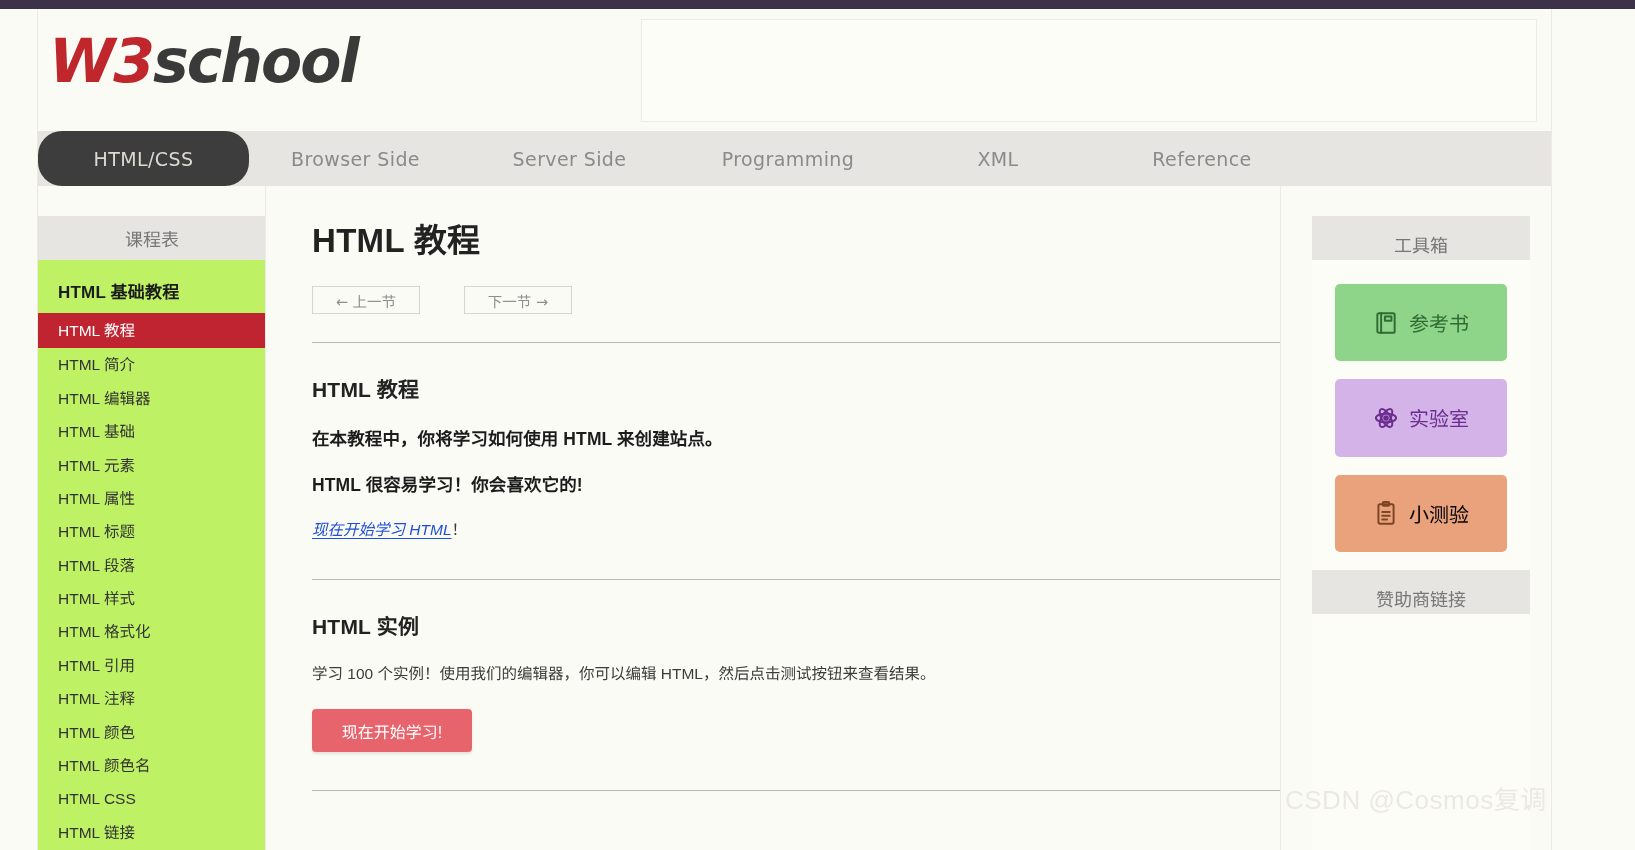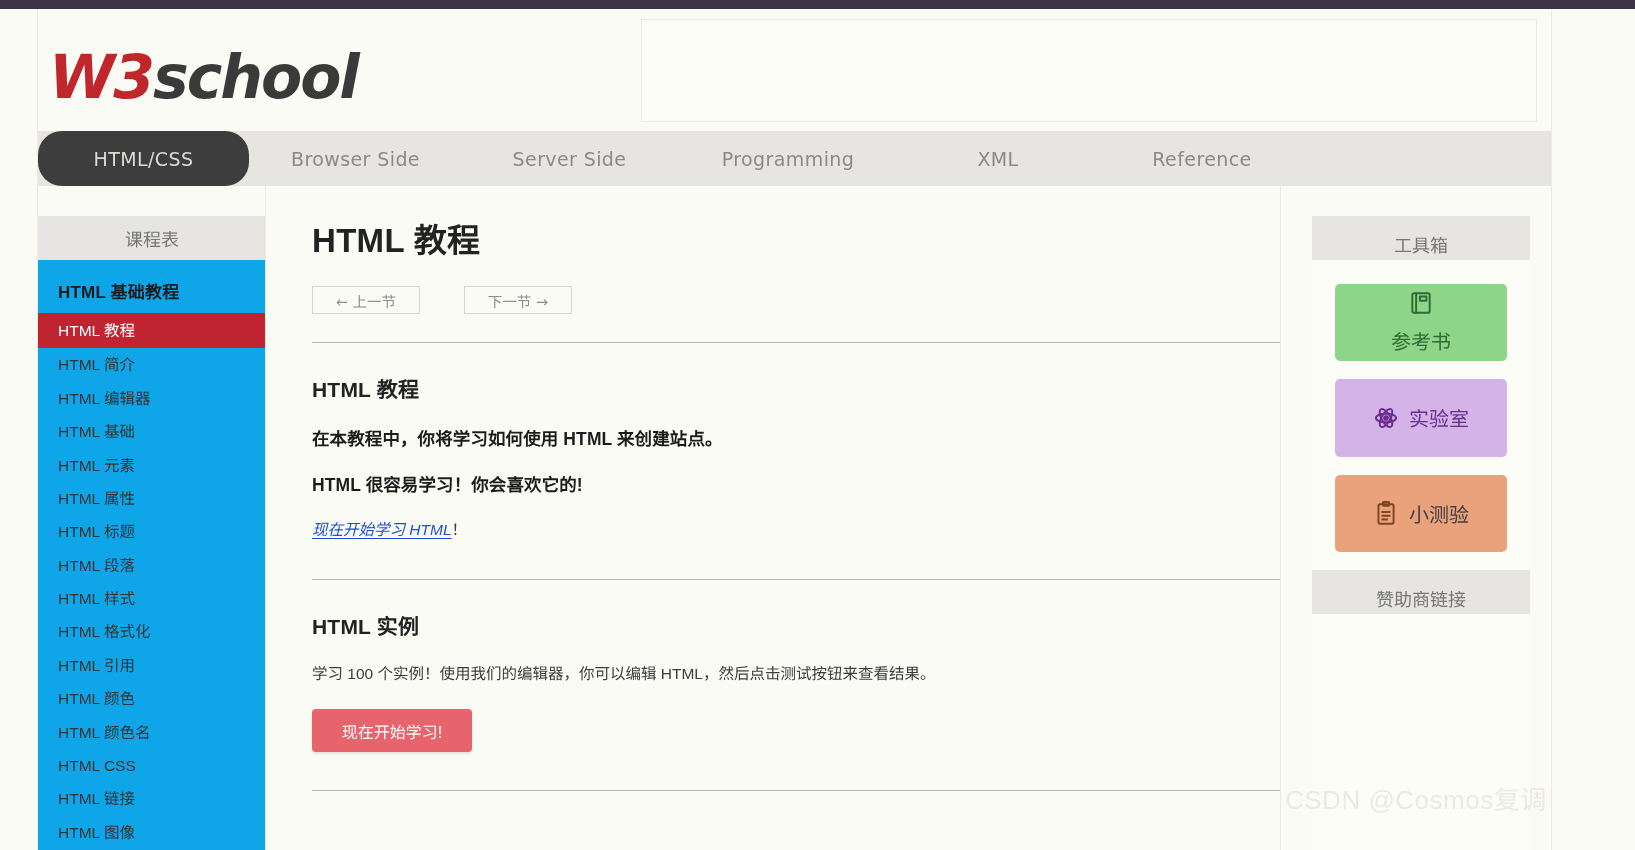--- a/index.html
+++ b/index.html
@@ -60,21 +60,20 @@
     position: absolute;
     top: 22px; left: 11px;
     font-family: "DejaVu Sans", sans-serif;
     font-size: 60px;
     font-weight: 700;
     font-style: italic;
     letter-spacing: -2px;
     line-height: 1;
     white-space: nowrap;
     user-select: none;
-    margin-top: 16px;
   }
   .logo .w3 { color: #c0272d; }
   .logo .school { color: #3a3a3a; font-weight: 600; }
 
   .ad-top {
     position: absolute;
     top: 10px; left: 603px;
     width: 896px;
     height: 103px;
     background: #fdfdf8;
@@ -143,21 +142,21 @@
     justify-content: center;
     font-size: 18px;
     color: #777;
     text-align: right;
   }
   .sidebar-list {
     position: absolute;
     top: 74px; left: 0;
     width: 228px;
     height: 590px;
-    background: #0ea5e9;
+    background: #bef264;
     overflow: hidden;
   }
   .sidebar-group-title {
     padding: 18px 0 10px 20px;
     font-size: 17px;
     font-weight: 700;
     color: #1b1b1b;
     letter-spacing: 0.2px;
   }
   .sidebar-link {
@@ -336,23 +335,23 @@
     height: 84px;
     border-radius: 5px;
     display: flex;
     align-items: center;
     justify-content: center;
     gap: 10px;
     margin-bottom: 18px;
     cursor: pointer;
     font-size: 20px;
   }
-  .tool-card.green  { background: #8ed489; color: #2f6b33; flex-direction: column; }
+  .tool-card.green  { background: #8ed489; color: #2f6b33; }
   .tool-card.purple { background: #d4b4e8; color: #6b2c90; }
-  .tool-card.orange { background: #eaa27d; color: #404040; }
+  .tool-card.orange { background: #eaa27d; color: #000000; }
   .tool-card svg { display: block; }
 
   
   .watermark {
     position: absolute;
     top: 770px;
     left: 1285px;
     font-size: 26px;
     color: #ebe9e1;
     white-space: nowrap;
@@ -394,20 +393,21 @@
         <a class="sidebar-link">HTML 简介</a>
         <a class="sidebar-link">HTML 编辑器</a>
         <a class="sidebar-link">HTML 基础</a>
         <a class="sidebar-link">HTML 元素</a>
         <a class="sidebar-link">HTML 属性</a>
         <a class="sidebar-link">HTML 标题</a>
         <a class="sidebar-link">HTML 段落</a>
         <a class="sidebar-link">HTML 样式</a>
         <a class="sidebar-link">HTML 格式化</a>
         <a class="sidebar-link">HTML 引用</a>
+        <a class="sidebar-link">HTML 注释</a>
         <a class="sidebar-link">HTML 颜色</a>
         <a class="sidebar-link">HTML 颜色名</a>
         <a class="sidebar-link">HTML CSS</a>
         <a class="sidebar-link">HTML 链接</a>
         <a class="sidebar-link">HTML 图像</a>
       </div>
       <div class="sidebar-divider"></div>
     </div>
 
     <div class="content">

